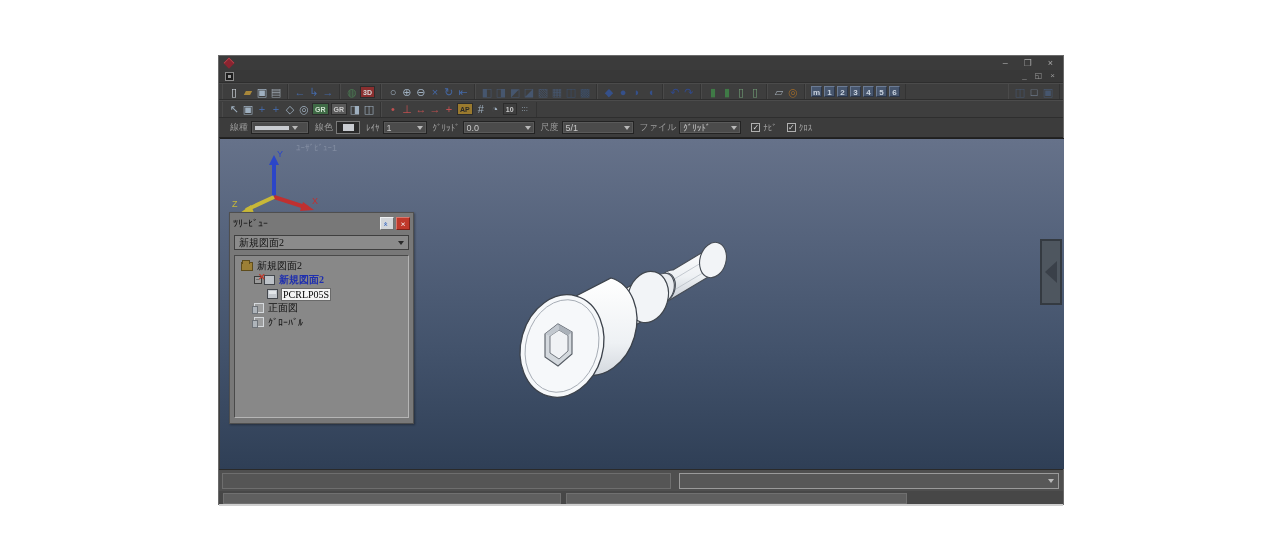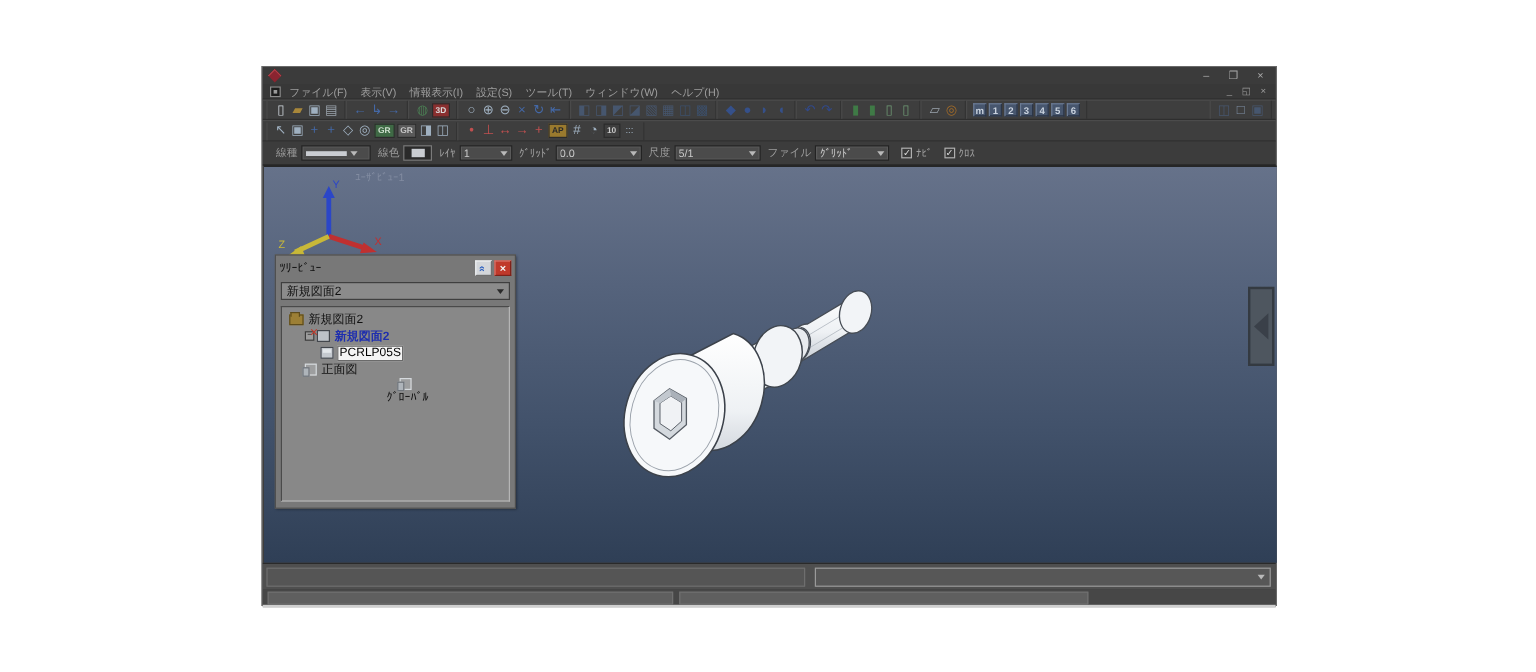--- a/index.html
+++ b/index.html
@@ -64,22 +64,22 @@
   
   .viewport { position:absolute; left:1px; top:82px; width:844px; height:331px;
     background:linear-gradient(180deg,#66728a 0%, #55637c 30%, #42526b 65%, #2f3f56 100%);
     border-top:1px solid #1f1f1f; overflow:hidden; }
   .view-label { position:absolute; left:76px; top:4px; font-size:9px; color:#828ca1; }
 
   
   #triad { position:absolute; left:10px; top:8px; }
 
   
-  .treepanel { position:absolute; left:9px; top:73px; width:201px; height:212px; background:#787878;
-    border:1px solid #4f4f4f; box-shadow:1px 1px 2px rgba(0,0,0,.35); }
+  .treepanel { position:absolute; left:9px; top:73px; width:185px; height:212px; background:#787878;
+    border:1px solid #4f4f4f; box-shadow:1px 1px 2px rgba(0,0,0,.35);font-family:Liberation Serif, serif; }
   .tp-header { height:21px; display:flex; align-items:center; padding:2px 3px; }
   .tp-title { font-size:10px; color:#101010; flex:1; }
   .tp-btn { width:14px; height:13px; margin-left:2px; text-align:center; line-height:12px;
     font-size:9px; border:1px solid; }
   .tp-collapse { background:#d3d6da; color:#2b5fbf; border-color:#eef0f2 #707070 #707070 #eef0f2; }
   .tp-collapse span { display:inline-block; transform:rotate(90deg); font-weight:bold; }
   .tp-close { background:#c0392b; color:#f4f4f4; border-color:#d9766c #7e firebrick; border-color:#d9766c #7e2219 #7e2219 #d9766c; font-weight:bold; }
   .tp-combo { margin:1px 4px 3px 4px; height:15px; background:#8b8b8b; border:1px solid #3f3f3f;
     display:flex; align-items:center; padding:0 4px; }
   .tp-combo .val { font-size:10px; color:#101010; flex:1; }
@@ -137,21 +137,20 @@
       <span class="win-btn">–</span>
       <span class="win-btn">❐</span>
       <span class="win-btn">×</span>
     </span>
   </div>
 
   <div class="menubar">
     <span class="sysicon">
         <i></i>
       </span>
-    <span id="menu-items"><span class="menu-item">ファイル(F)</span><span class="menu-item">表示(V)</span><span class="menu-item">情報表示(I)</span><span class="menu-item">設定(S)</span><span class="menu-item">ツール(T)</span><span class="menu-item">ウィンドウ(W)</span><span class="menu-item">ヘルプ(H)</span></span>
     <span class="mdi-controls">
       <span class="mdi-btn">_</span>
       <span class="mdi-btn">◱</span>
       <span class="mdi-btn">×</span>
     </span>
   </div>
 
   <div id="toolbar-row1" class="toolbar">
       <span class="tbgroup">
         <span class="tbicon" style="color: rgb(207, 214, 221);">▯</span>
@@ -366,21 +365,21 @@
             <span class="tlabel sel-blue">新規図面2</span>
           </div>
           <div class="treerow" style="padding-left: 30px;">
             <span class="tico ti-part"></span>
             <span class="tlabel hl-white">PCRLP05S</span>
           </div>
           <div class="treerow" style="padding-left: 17px;">
             <span class="tico ti-sheet"></span>
             <span class="tlabel">正面図</span>
           </div>
-          <div class="treerow" style="padding-left: 17px; flex-direction: column;">
+          <div class="treerow" style="padding-left: 17px;">
             <span class="tico ti-sheet"></span>
             <span class="tlabel">ｸﾞﾛｰﾊﾞﾙ</span>
           </div>
         </div>
     </div>
 
     <div class="side-tab">
       <span class="tri"></span>
     </div>
   </div>

